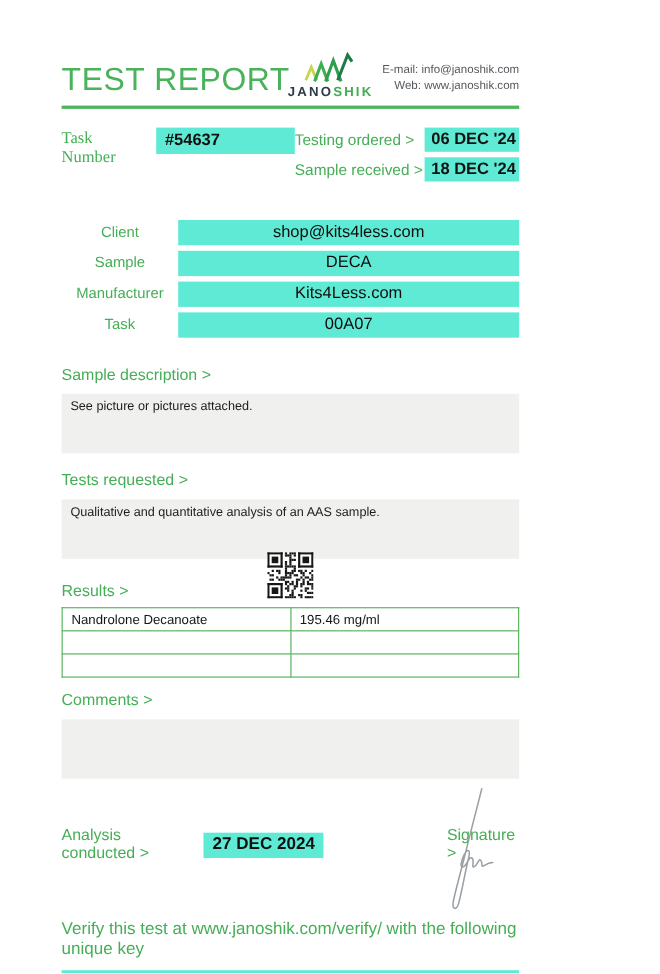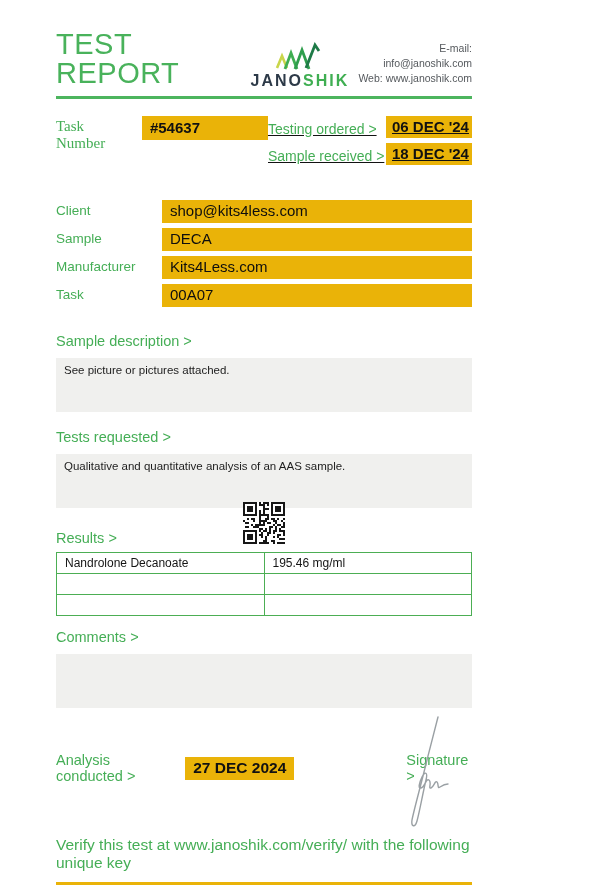--- a/index.html
+++ b/index.html
@@ -6,39 +6,39 @@
   html,body { background:#ffffff; }
   body { font-family:"Liberation Sans", sans-serif; color:#121212; }
   .page { width:528px; height:885px; background:#fff; overflow:hidden; position:relative; }
   .content { padding:36px 56px 0 56px; }
 
   
   .header { display:flex; align-items:flex-end; justify-content:space-between; height:56px; }
   .report-title { color:#49B25B; font-size:29px; font-weight:500; letter-spacing:0.5px; line-height:1; padding-bottom:4px; }
   .brand { display:flex; flex-direction:column; align-items:center; margin-left:-10px; padding-bottom:2px; }
   .brand-icon { height:30px; display:block; }
-  .brand-name { font-size:16px; font-weight:bold; letter-spacing:2px; line-height:1.1; }
+  .brand-name { font-size:12px; font-weight:bold; letter-spacing:2px; line-height:1.1; }
   .brand-jano { color:#2D3A48; }
   .brand-shik { color:#3FAE52; }
   .contact { text-align:right; font-size:10.5px; color:#55595d; line-height:15px; padding-bottom:6px; }
   .rule { height:3px; background:#4DB55E; margin-top:4px; }
 
   
   .task-row { display:flex; justify-content:space-between; margin-top:17px; }
   .task-left { display:flex; align-items:flex-start; }
   .green-label { color:#45AE56; font-size:14px; }
   .task-left .green-label { font-size:15px; padding-top:2px;font-family:Liberation Serif, serif; }
-  .gray-box { background:#eab308; }
+  .gray-box { background:#5eead4; }
   .task-value { margin-left:14px; width:140px; padding:3px 8px 4px 8px; font-size:15px; font-weight:bold; color:#111; }
-  .date-line { display:flex; align-items:center; margin-bottom:5px;text-decoration:underline; }
+  .date-line { display:flex; align-items:flex-start; margin-bottom:5px; }
   .date-line .green-label { width:118px; text-align:left; padding-top:3px; }
   .date-value { width:86px; padding:2px 6px 3px 6px; font-size:15px; font-weight:bold; color:#111; white-space:nowrap; }
 
   
-  .details { margin-top:30px; }
+  .details { margin-top:30px;text-align:center; }
   .detail-row { display:flex; align-items:flex-start; margin-bottom:5px; }
   .detail-label { width:106px; color:#45AE56; font-size:13.5px; padding-top:3px; }
   .detail-value { flex:1; padding:2px 8px 4px 8px; font-size:15px; font-weight:500; color:#0e0e0e; }
 
   
   .section-title { color:#45AE56; font-size:14.5px; }
   .section-box { background:#F0F0EE; min-height:54px; margin-top:9px; padding:6px 8px; font-size:11.5px; color:#1d1d1d; }
   .sec-sample { margin-top:26px; }
   .sec-tests  { margin-top:17px; }
 

